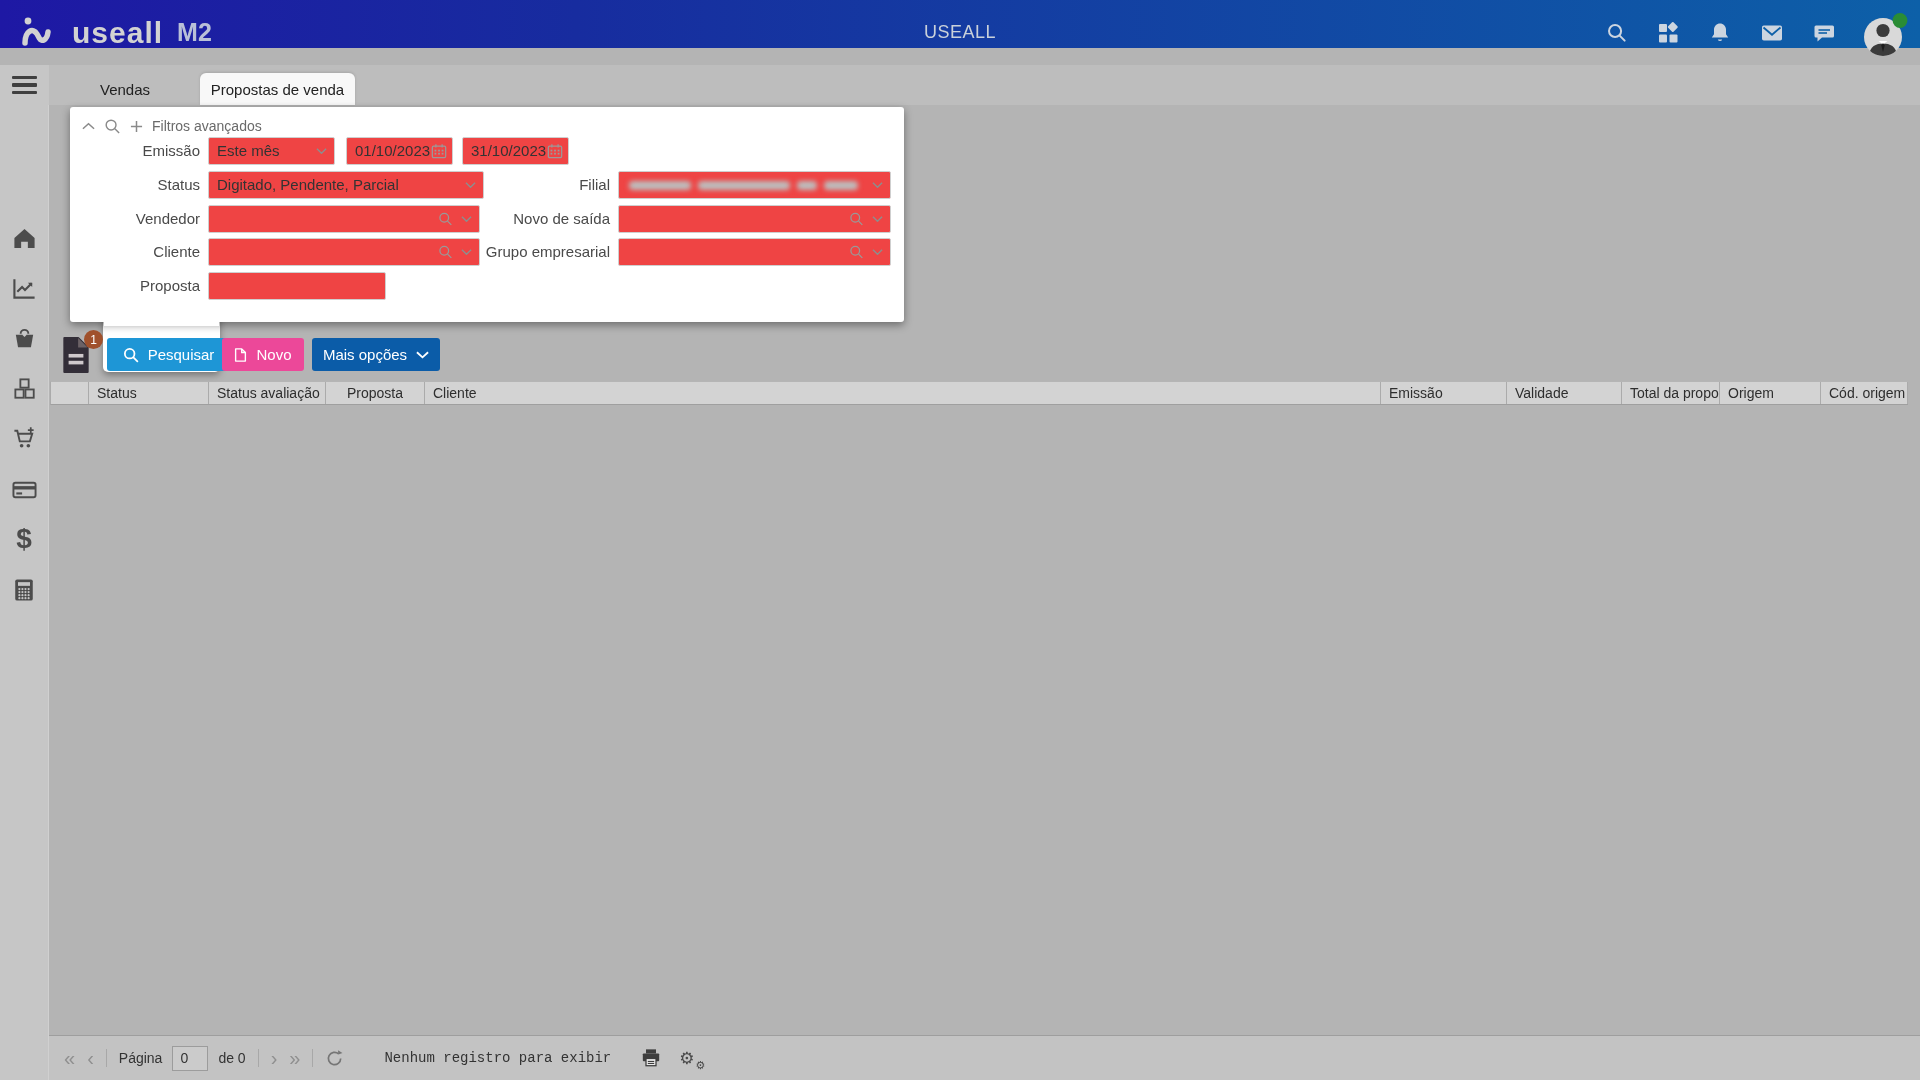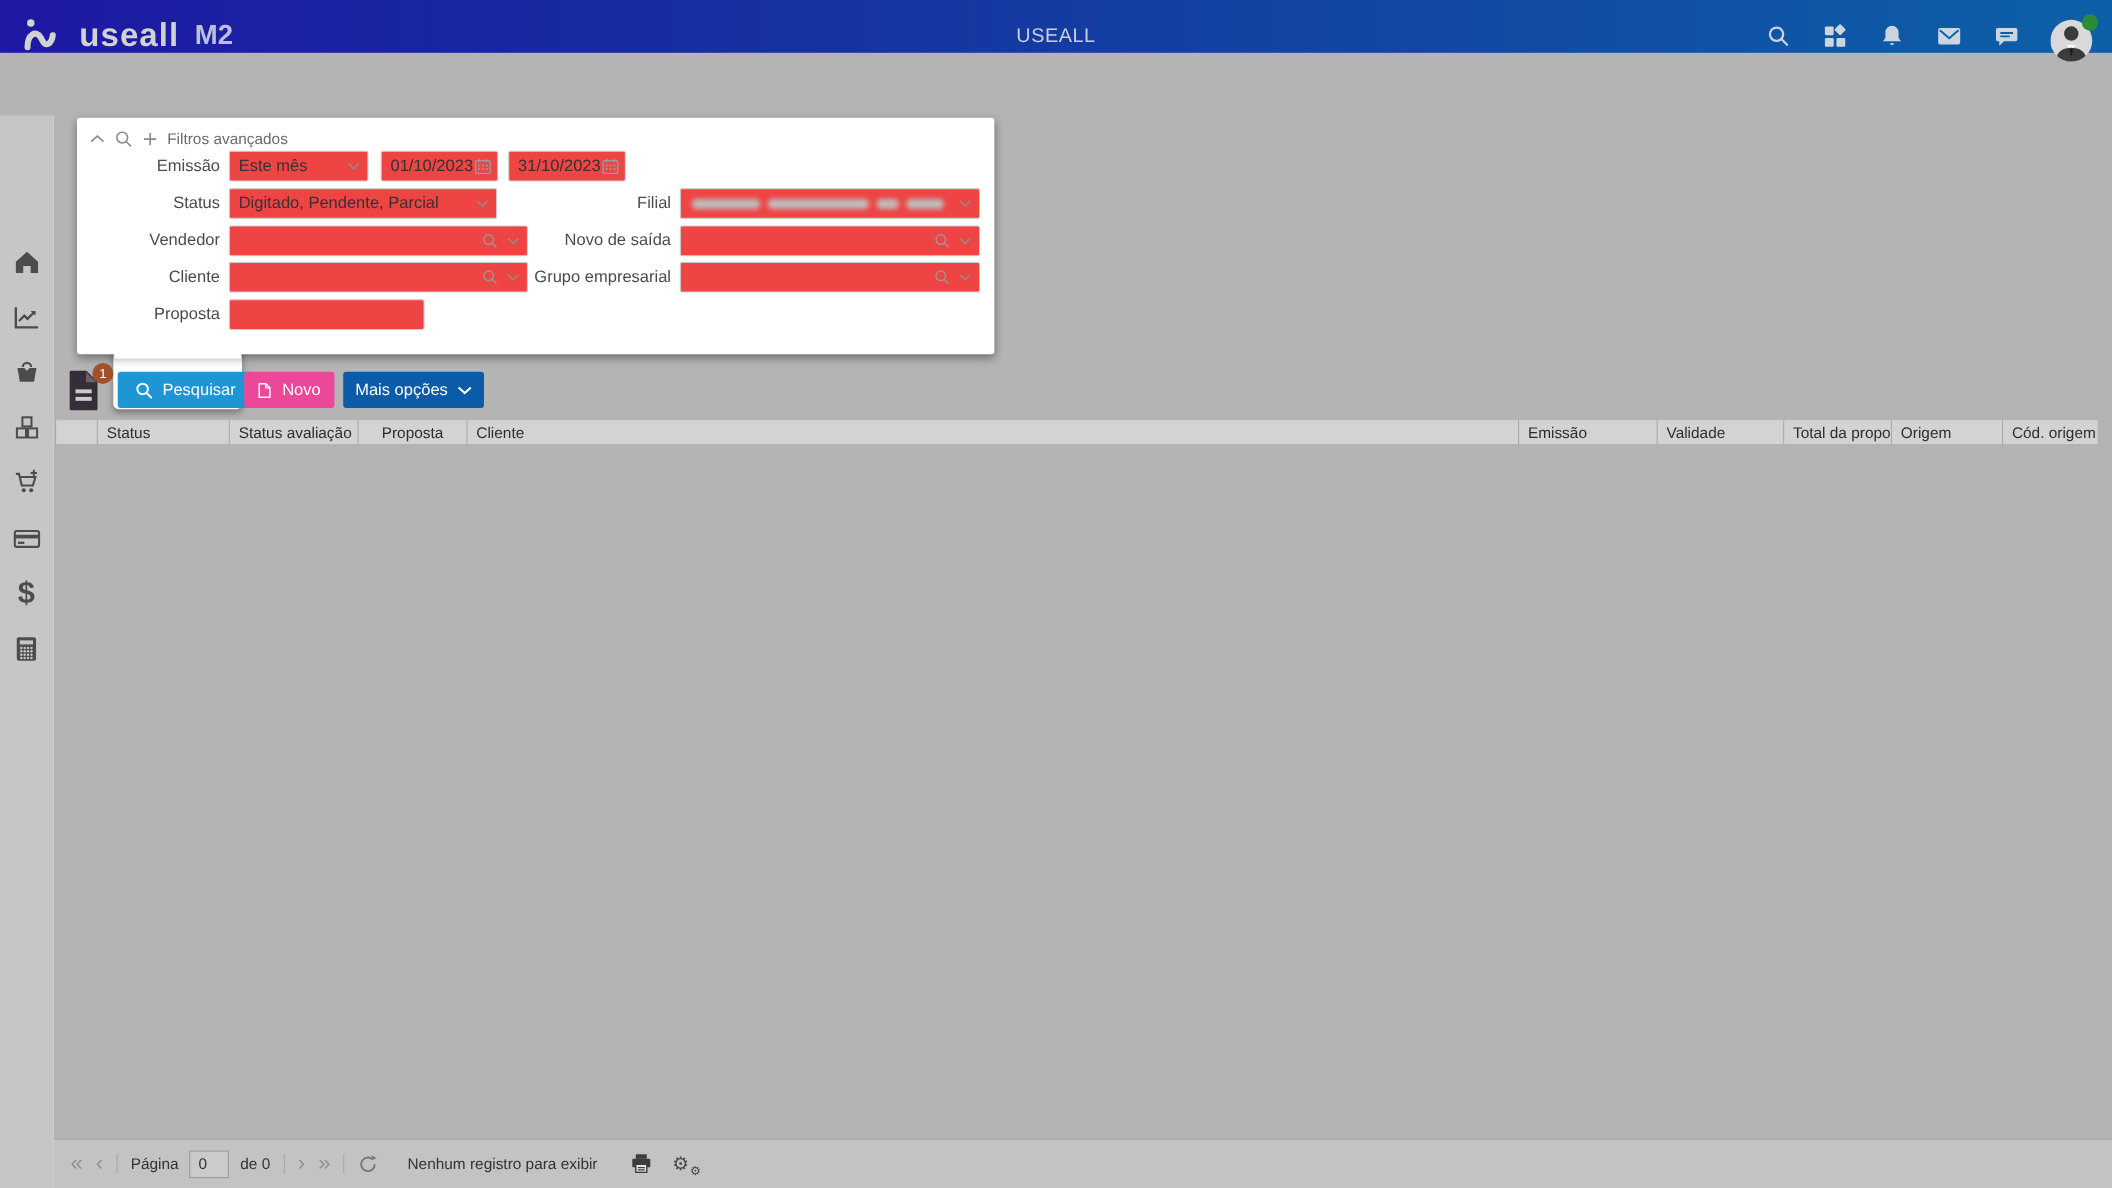--- a/index.html
+++ b/index.html
@@ -80,21 +80,21 @@
   .statusbar{position:absolute;left:49px;right:0;bottom:0;height:45px;background:#c3c3c3;
     border-top:1px solid #9e9e9e;display:flex;align-items:center;padding-left:15px;
     font-size:14px;color:#333;box-sizing:border-box;}
   .nav{color:#8f8f8f;font-size:20px;line-height:1;cursor:pointer;user-select:none;}
   .vsep{width:1px;height:18px;background:#a8a8a8;}
   .sb-gap12{margin-left:12px;} .sb-gap10{margin-left:10px;}
   .page-input{width:36px;height:25px;background:#cbcbcb;border:1px solid #9c9c9c;font-size:14px;
     color:#333;padding:0 7px;box-sizing:border-box;font-family:inherit;}
   .gears{position:relative;font-size:17px;color:#4a4a4a;line-height:1;cursor:pointer;width:26px;display:inline-block;}
   .gear-small{position:absolute;font-size:11px;right:0;bottom:-4px;color:#4a4a4a;}
-  .empty-msg{margin-left:26px;}
+  .empty-msg{margin-left:40px;font-family:Liberation Mono, monospace;}
   .sb-icon{display:flex;align-items:center;cursor:pointer;}
 </style>
 </head>
 <body>
 
 <div class="screen">
 
   <header class="topbar">
     <div class="brand">
       <svg width="44" height="44" viewBox="0 0 44 44">
@@ -152,20 +152,29 @@
             <path d="M5 46c0-10.5 7-13.5 14-13.5S33 35.5 33 46z" fill="#3b3b3b"></path>
             <path d="M19 33.5 14.6 30h8.8z" fill="#fff"></path>
             <path d="M19 32l-1.7 2.4L19 41l1.7-6.6z" fill="#1d1d1d"></path>
           </g>
           <circle cx="36" cy="9.5" r="7.4" fill="#2a8c35"></circle>
         </svg>
       </span>
     </div>
   </header>
 
+  <div class="tabbar">
+    <div class="hamburger">
+      <span class="bar"></span>
+        <span class="bar"></span>
+        <span class="bar"></span>
+    </div>
+    <div class="tab tab-inactive">Vendas</div>
+    <div class="tab tab-active">Propostas de venda</div>
+  </div>
 
   <aside class="sidebar">
     <span class="side-icon" style="top:116px">
       <svg width="25" height="25" viewBox="0 0 26 26" fill="#4c4c4c">
           <path d="M2.5 12.5 13 3l10.5 9.5V23h-7v-6.5h-7V23h-7z"></path>
         </svg>
     </span>
     <span class="side-icon" style="top:166px">
       <svg width="25" height="25" viewBox="0 0 26 26">
           <path d="M2.5 3.5v19h21" stroke="#4c4c4c" stroke-width="2.2" fill="none"></path>
@@ -293,21 +302,21 @@
               <rect x="12" y="7.5" width="2" height="2"></rect>
               <rect x="4" y="11" width="2" height="2"></rect>
               <rect x="8" y="11" width="2" height="2"></rect>
               <rect x="12" y="11" width="2" height="2"></rect>
             </g>
           </svg>
         </span>
     </div>
 
     <span class="p-label" style="left:0;top:64px;width:130px">Status</span>
-    <div class="fld" style="left:138px;top:64px;width:244px">
+    <div class="fld" style="left:138px;top:64px;width:276px">
       <span class="sel-text">Digitado, Pendente, Parcial</span>
       <span class="chev">
           <svg width="11" height="7" viewBox="0 0 12 7">
             <path d="M1 1l5 5 5-5" stroke="#8d8d8d" stroke-width="1.5" fill="none"></path>
           </svg>
         </span>
     </div>
     <span class="p-label" style="left:390px;top:64px;width:150px">Filial</span>
     <div class="fld" style="left:548px;top:64px;width:273px">
       <span class="blobs">

